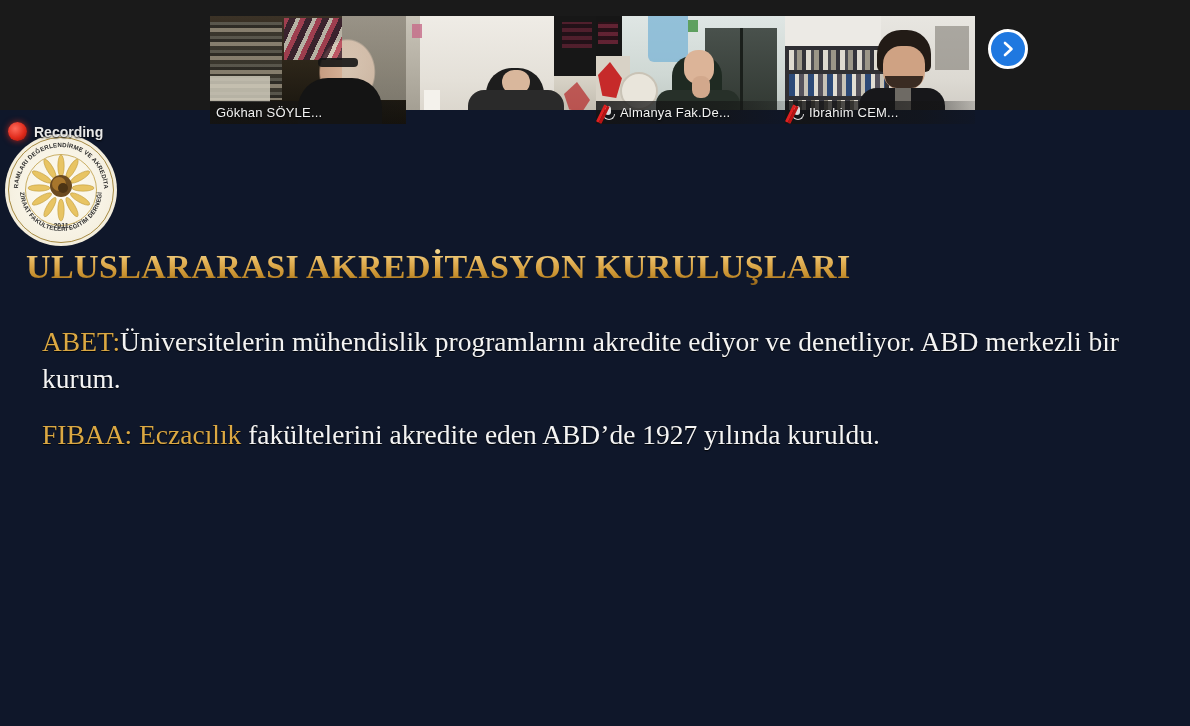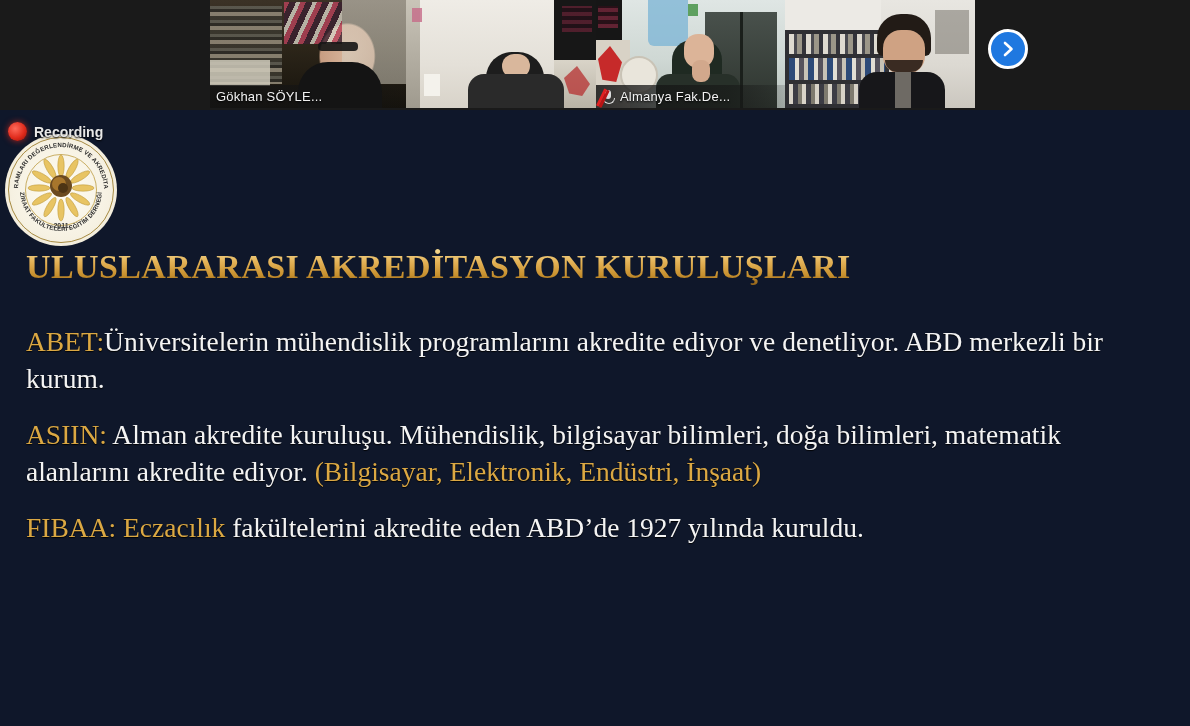--- a/index.html
+++ b/index.html
@@ -19,21 +19,21 @@
   #filmstrip {
     position: absolute;
     left: 0;
     top: 0;
     width: 1190px;
     height: 110px;
     background: #1a1a1a;
   }
   .tile {
     position: absolute;
-    top: 0;
+    top: 16px;
     height: 108px;
     overflow: hidden;
     background: #0c4a6e;
   }
   .tile.active {
     outline: 2px solid #9bc259;
     outline-offset: -2px;
     z-index: 3;
   }
   .tile-video {
@@ -210,21 +210,21 @@
     background-clip: text;
     -webkit-text-fill-color: transparent;
     margin: 0 0 38px 0;
     white-space: nowrap;
   }
   .para {
     font-family: "Liberation Serif", serif;
     font-size: 27.5px;
     line-height: 1.33;
     color: #f4f4f4;
-    margin: 0 0 20px 0;
+    margin: 0 0 20px 16px;
     text-shadow: 0 1px 1px rgba(0,0,0,.9);
   }
   .para .gold {
     color: #dba843;
   }
   #para-fibaa { margin-bottom: 0; }
 </style>
 </head>
 <body>
 
@@ -294,20 +294,28 @@
       <div style="position:absolute;left:4px;top:34px;width:96px;height:20px;background:repeating-linear-gradient(90deg,#dedad0 0 5px,#4a4a50 5px 8px,#9b9688 8px 13px,#33333a 13px 17px);"></div>
       <div style="position:absolute;left:4px;top:58px;width:96px;height:22px;background:repeating-linear-gradient(90deg,#2d4a78 0 6px,#e2ded4 6px 10px,#55525c 10px 15px,#c7c2b6 15px 19px);"></div>
       <div style="position:absolute;left:4px;top:84px;width:96px;height:20px;background:repeating-linear-gradient(90deg,#d8d3c8 0 4px,#3c3c44 4px 9px,#7e7a6e 9px 13px);"></div>
       <div style="position:absolute;right:6px;top:10px;width:34px;height:44px;background:#6e6a62;opacity:.5;"></div>
       <div style="position:absolute;left:92px;top:14px;width:54px;height:42px;background:#221b16;border-radius:24px 24px 6px 6px;"></div>
       <div style="position:absolute;left:98px;top:30px;width:42px;height:44px;border-radius:18px;background:#cfa283;"></div>
       <div style="position:absolute;left:100px;top:60px;width:38px;height:12px;background:#3a2b22;border-radius:0 0 14px 14px;"></div>
       <div style="position:absolute;left:74px;top:72px;width:86px;height:36px;background:#17171a;border-radius:18px 18px 0 0;"></div>
       <div style="position:absolute;left:110px;top:72px;width:16px;height:36px;background:#6e6a64;"></div>
     </div>
+    <div class="name-strip">
+      <span class="mic-muted">
+        <span class="mic-body"></span>
+          <span class="mic-base"></span>
+          <span class="mic-slash"></span>
+      </span>
+      <span class="name-text">Ibrahim CEM...</span>
+    </div>
   </div>
 
   <div id="next-btn">
     <svg width="18" height="18" viewBox="0 0 18 18">
       <polyline points="6,3 12.5,9 6,15" fill="none" stroke="#ffffff" stroke-width="2.6" stroke-linecap="round" stroke-linejoin="round"></polyline>
     </svg>
   </div>
 </div>
 
 <div id="slide">
@@ -379,22 +387,19 @@
     </svg>
   </div>
 
   <div id="slide-body">
     <h1 id="slide-title">ULUSLARARASI AKREDİTASYON KURULUŞLARI</h1>
 
     <p class="para">
       <span class="gold">ABET:</span><span>Üniversitelerin mühendislik programlarını akredite ediyor ve denetliyor. ABD merkezli bir kurum.</span>
     </p>
 
-    <p class="para">
-      <span class="gold">ASIIN:</span><span> Alman akredite kuruluşu. Mühendislik, bilgisayar bilimleri, doğa bilimleri, matematik alanlarını akredite ediyor. </span><span class="gold">(Bilgisayar, Elektronik, Endüstri, İnşaat)</span>
-    </p>
 
     <p class="para">
       <span class="gold">FIBAA: Eczacılık</span><span> fakültelerini akredite eden ABD’de 1927 yılında kuruldu.</span>
     </p>
 
   </div>
 </div>
 
 </body></html>

